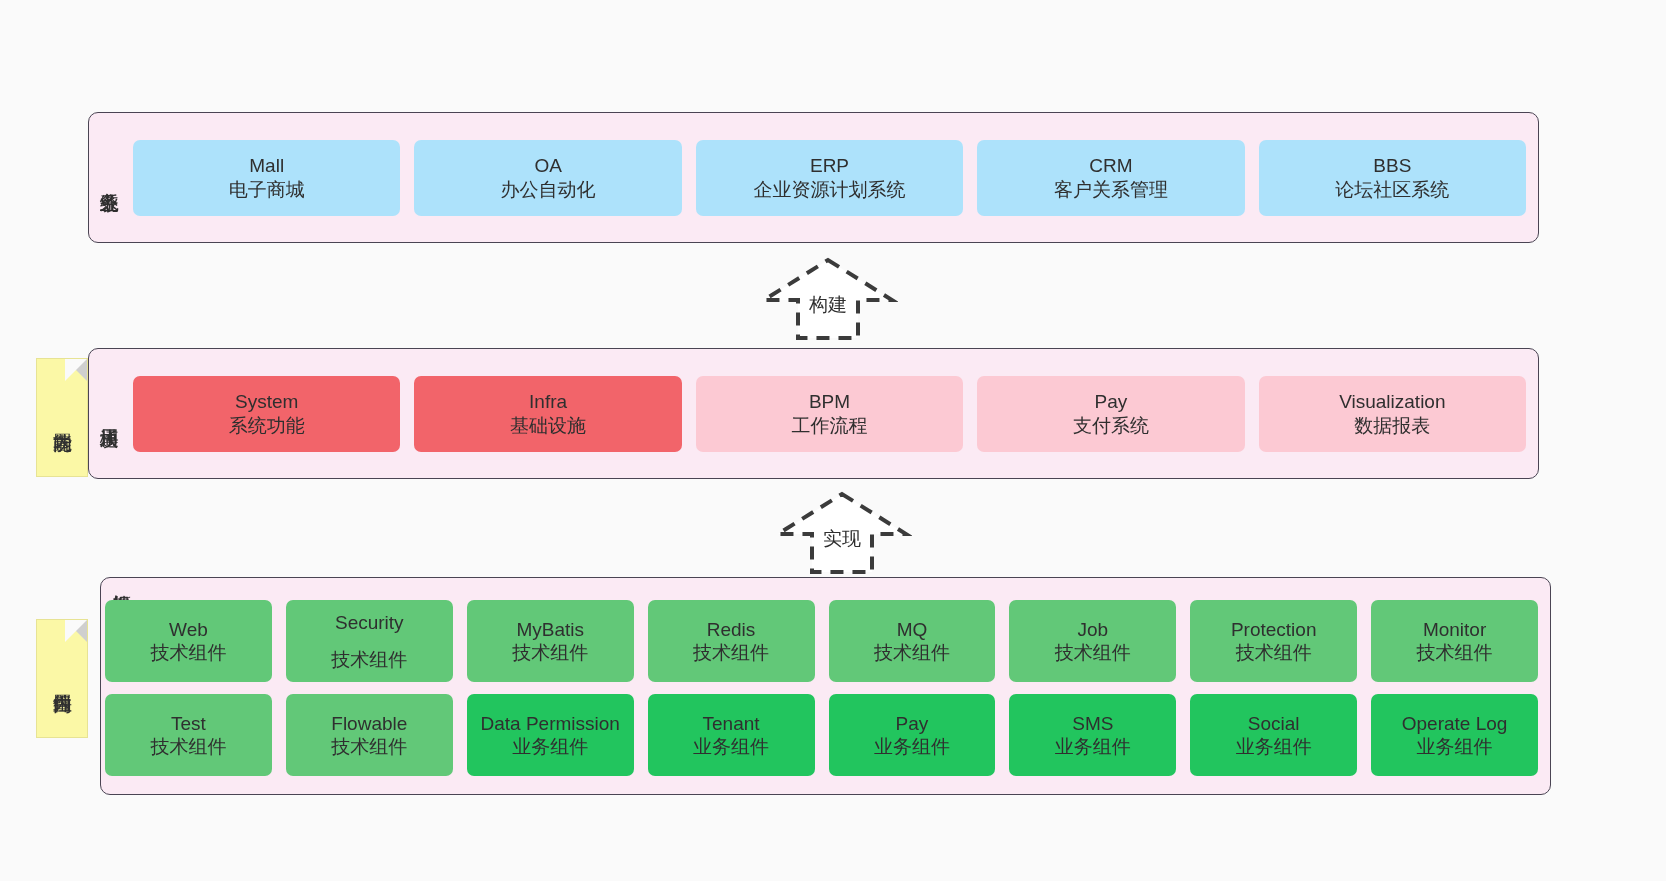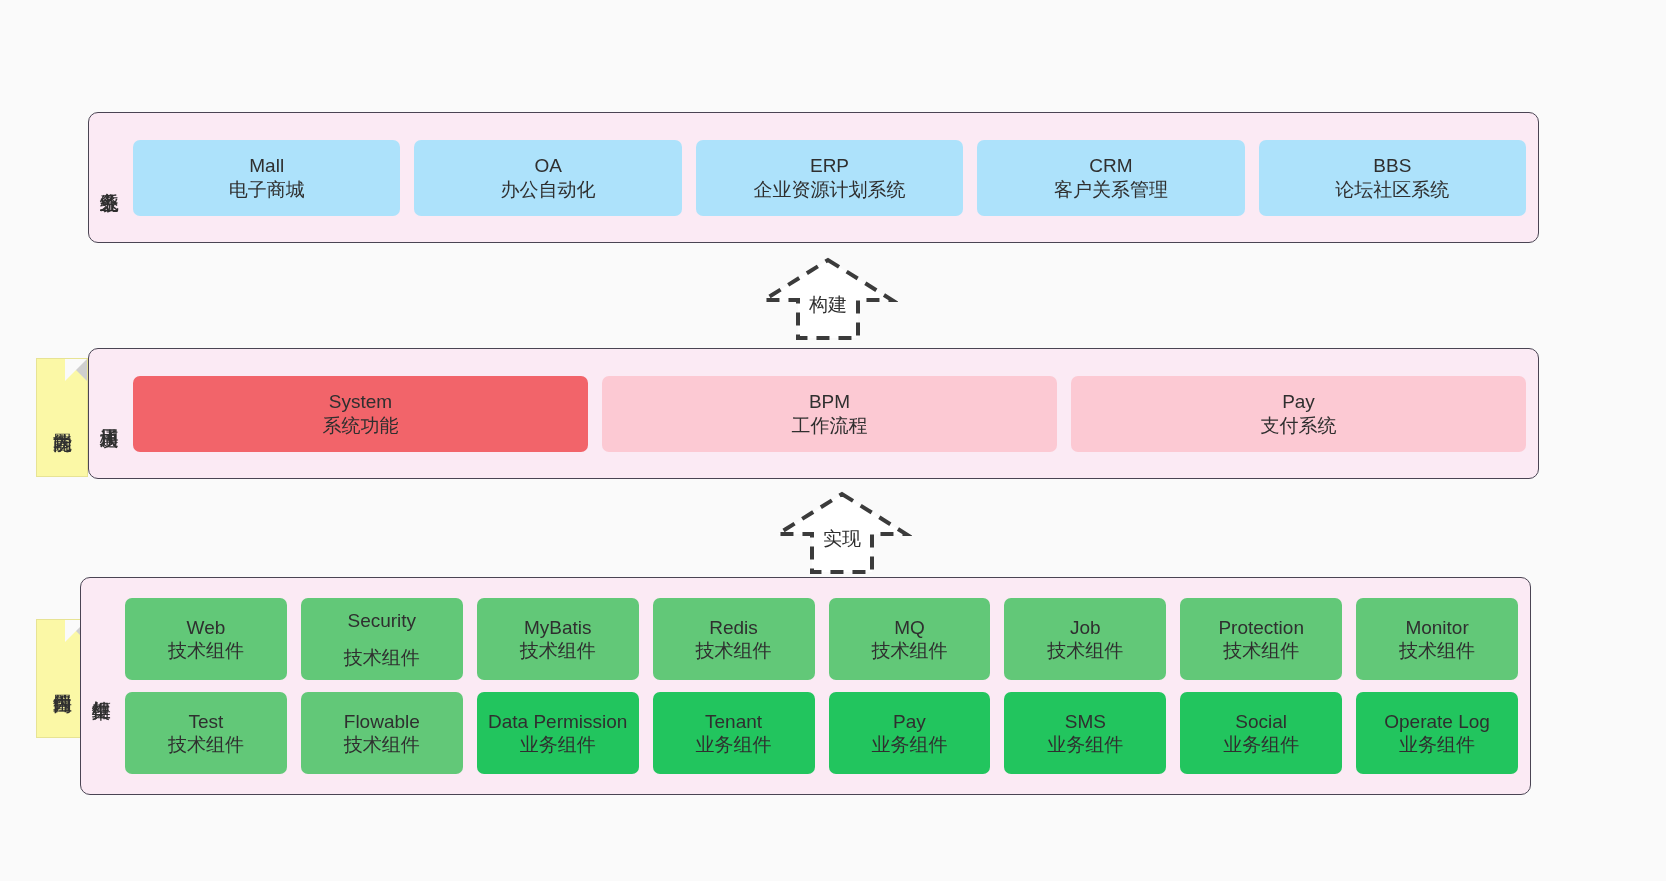--- a/index.html
+++ b/index.html
@@ -189,45 +189,53 @@
     <span>内置功能</span>
   </div>
 
   <div class="layer" id="layer-common" style="left:88px; top:348px; width:1451px; height:131px;">
     <div class="layer-title">通用模块</div>
     <div class="layer-body" id="common-body">
         <div class="card core" style="height: 76px;">
           <div class="t1">System</div>
           <div class="t2">系统功能</div>
         </div>
+        <div class="card core" style="height: 76px;">
+          <div class="t1">Infra</div>
+          <div class="t2">基础设施</div>
+        </div>
         <div class="card common" style="height: 76px;">
           <div class="t1">BPM</div>
           <div class="t2">工作流程</div>
         </div>
         <div class="card common" style="height: 76px;">
           <div class="t1">Pay</div>
           <div class="t2">支付系统</div>
+        </div>
+        <div class="card common" style="height: 76px;">
+          <div class="t1">Visualization</div>
+          <div class="t2">数据报表</div>
         </div>
       </div>
   </div>
 
   <div class="arrow" id="arrow-implement" style="left:772px; top:490px;">
     <svg width="140" height="86" viewBox="0 0 140 86" aria-hidden="true">
       <path d="M70 4 L134 44 L100 44 L100 82 L40 82 L40 44 L6 44 Z" fill="#ffffff" stroke="#3b3b3b" stroke-width="4" stroke-dasharray="13 9" stroke-linejoin="miter"></path>
     </svg>
     <div class="arrow-label" style="top:36px;">实现</div>
   </div>
 
   <div class="note" id="note-builtin-component" style="left:36px; top:619px; width:52px; height:119px;">
     <span class="fold"></span>
     <span class="fold2"></span>
     <span>内置组件</span>
   </div>
 
-  <div class="layer" id="layer-framework" style="left:80px; top:577px; width:1451px; height:218px;">
+  <div class="layer" id="layer-framework" style="left:100px; top:577px; width:1451px; height:218px;flex-direction:column;">
     <div class="layer-title">框架组件</div>
     <div class="layer-body two-rows" id="framework-body">
         <div class="row">
           <div class="card tech" style="height: 82px;">
             <div class="t1">Web</div>
             <div class="t2">技术组件</div>
           </div>
           <div class="card tech" style="height: 82px; gap: 13px;">
             <div class="t1">Security</div>
             <div class="t2">技术组件</div>

